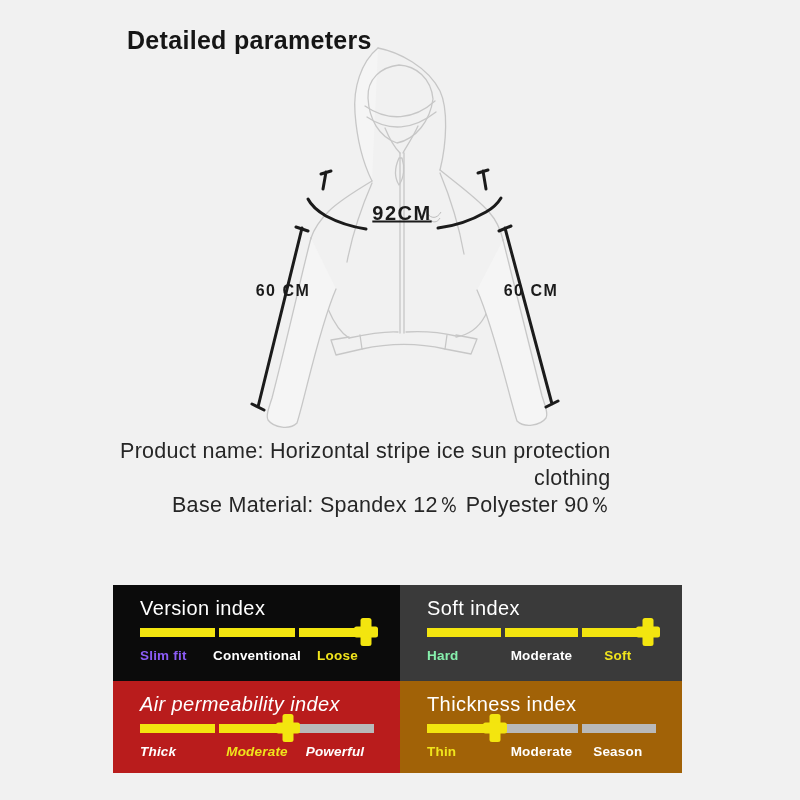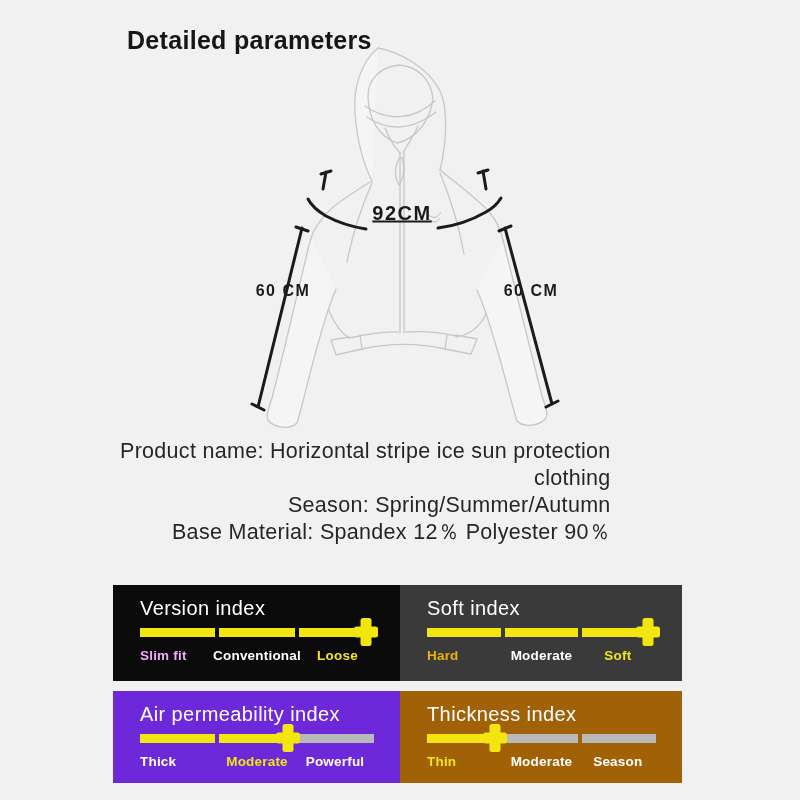--- a/index.html
+++ b/index.html
@@ -17,21 +17,21 @@
   .meas-chest{font-size:20px;letter-spacing:1.5px;text-decoration:underline;}
   .meas-sleeve{font-size:16px;letter-spacing:1.5px;}
 
   
   .details{position:absolute;left:120px;top:438px;color:#262626;font-size:21.5px;
     line-height:27px;letter-spacing:.3px;font-weight:400;}
   .details .dline{white-space:nowrap;text-align:right;}
 
   
   .panels{position:absolute;left:113px;top:585px;width:569px;display:grid;
-    grid-template-columns:287px 282px;grid-template-rows:96px 92px;row-gap:10px;}
+    grid-template-columns:287px 282px;grid-template-rows:96px 92px;}
   .panel{position:relative;}
   .panel-title{position:absolute;left:27px;top:12px;color:#ffffff;font-size:20px;
     letter-spacing:.4px;white-space:nowrap;font-weight:500;}
   .bar{position:absolute;left:27px;right:26px;top:43px;height:9px;display:flex;gap:4px;}
   .seg{flex:1 1 0;height:100%;}
   .handle{position:absolute;width:24px;height:28px;top:-10px;}
   .handle::before{content:'';position:absolute;left:50%;top:0;transform:translateX(-50%);
     width:11px;height:100%;background:var(--hcolor,#f3e50f);border-radius:2.5px;}
   .handle::after{content:'';position:absolute;top:50%;left:0;transform:translateY(-50%);
     width:100%;height:11px;background:var(--hcolor,#f3e50f);border-radius:2.5px;}
@@ -89,57 +89,56 @@
     </g>
   </svg>
 
   <div class="meas-label meas-chest" style="left:402px;top:213px;">92CM</div>
   <div class="meas-label meas-sleeve" style="left:283px;top:291px;">60 CM</div>
   <div class="meas-label meas-sleeve" style="left:531px;top:291px;">60 CM</div>
 
   <div class="details">
     <div class="dline">Product name: Horizontal stripe ice sun protection</div>
     <div class="dline">clothing</div>
-    <div class="dline">Season: Spring/Summer/Autumn</div>
     <div class="dline">Base Material: Spandex 12％ Polyester 90％</div>
   </div>
 
   <div class="panels">
 
     <div class="panel" style="background: rgb(11, 11, 11);">
       <div class="panel-title">Version index</div>
       <div class="bar">
         <div class="seg" style="background: rgb(243, 229, 15);"></div>
         <div class="seg" style="background: rgb(243, 229, 15);"></div>
         <div class="seg" style="background: rgb(243, 229, 15);"></div>
         <div class="handle" style="--hcolor: #f3e50f; left: calc(100% - 20px);"></div>
       </div>
       <div class="labels">
-        <span class="lab p1" style="color: #f0abfc;">Slim fit</span>
+        <span class="lab p1" style="color: #8b5cf6;">Slim fit</span>
         <span class="lab p2" style="color: rgb(255, 255, 255);">Conventional</span>
         <span class="lab p3" style="color: rgb(240, 228, 28);">Loose</span>
       </div>
     </div>
 
     <div class="panel" style="background: rgb(58, 58, 58);">
       <div class="panel-title">Soft index</div>
       <div class="bar">
         <div class="seg" style="background: rgb(243, 229, 15);"></div>
         <div class="seg" style="background: rgb(243, 229, 15);"></div>
         <div class="seg" style="background: rgb(243, 229, 15);"></div>
         <div class="handle" style="--hcolor: #f3e50f; left: calc(100% - 20px);"></div>
       </div>
       <div class="labels">
-        <span class="lab p1" style="color: #eab308;">Hard</span>
+        <span class="lab p1" style="color: #86efac;">Hard</span>
         <span class="lab p2" style="color: rgb(255, 255, 255);">Moderate</span>
         <span class="lab p3" style="color: rgb(240, 228, 28);">Soft</span>
       </div>
     </div>
 
-    <div class="panel" style="background: #6d28d9;">
+    <div class="panel" style="background: #b91c1c; font-style: italic;">
       <div class="panel-title">Air permeability index</div>
       <div class="bar">
         <div class="seg" style="background: rgb(243, 229, 15);"></div>
         <div class="seg" style="background: rgb(243, 229, 15);"></div>
         <div class="seg" style="background: rgb(185, 185, 185);"></div>
         <div class="handle" style="--hcolor: #f3e50f; left: calc(66.7% - 20px);"></div>
       </div>
       <div class="labels">
         <span class="lab p1" style="color: rgb(255, 255, 255);">Thick</span>
         <span class="lab p2" style="color: rgb(240, 228, 28);">Moderate</span>

